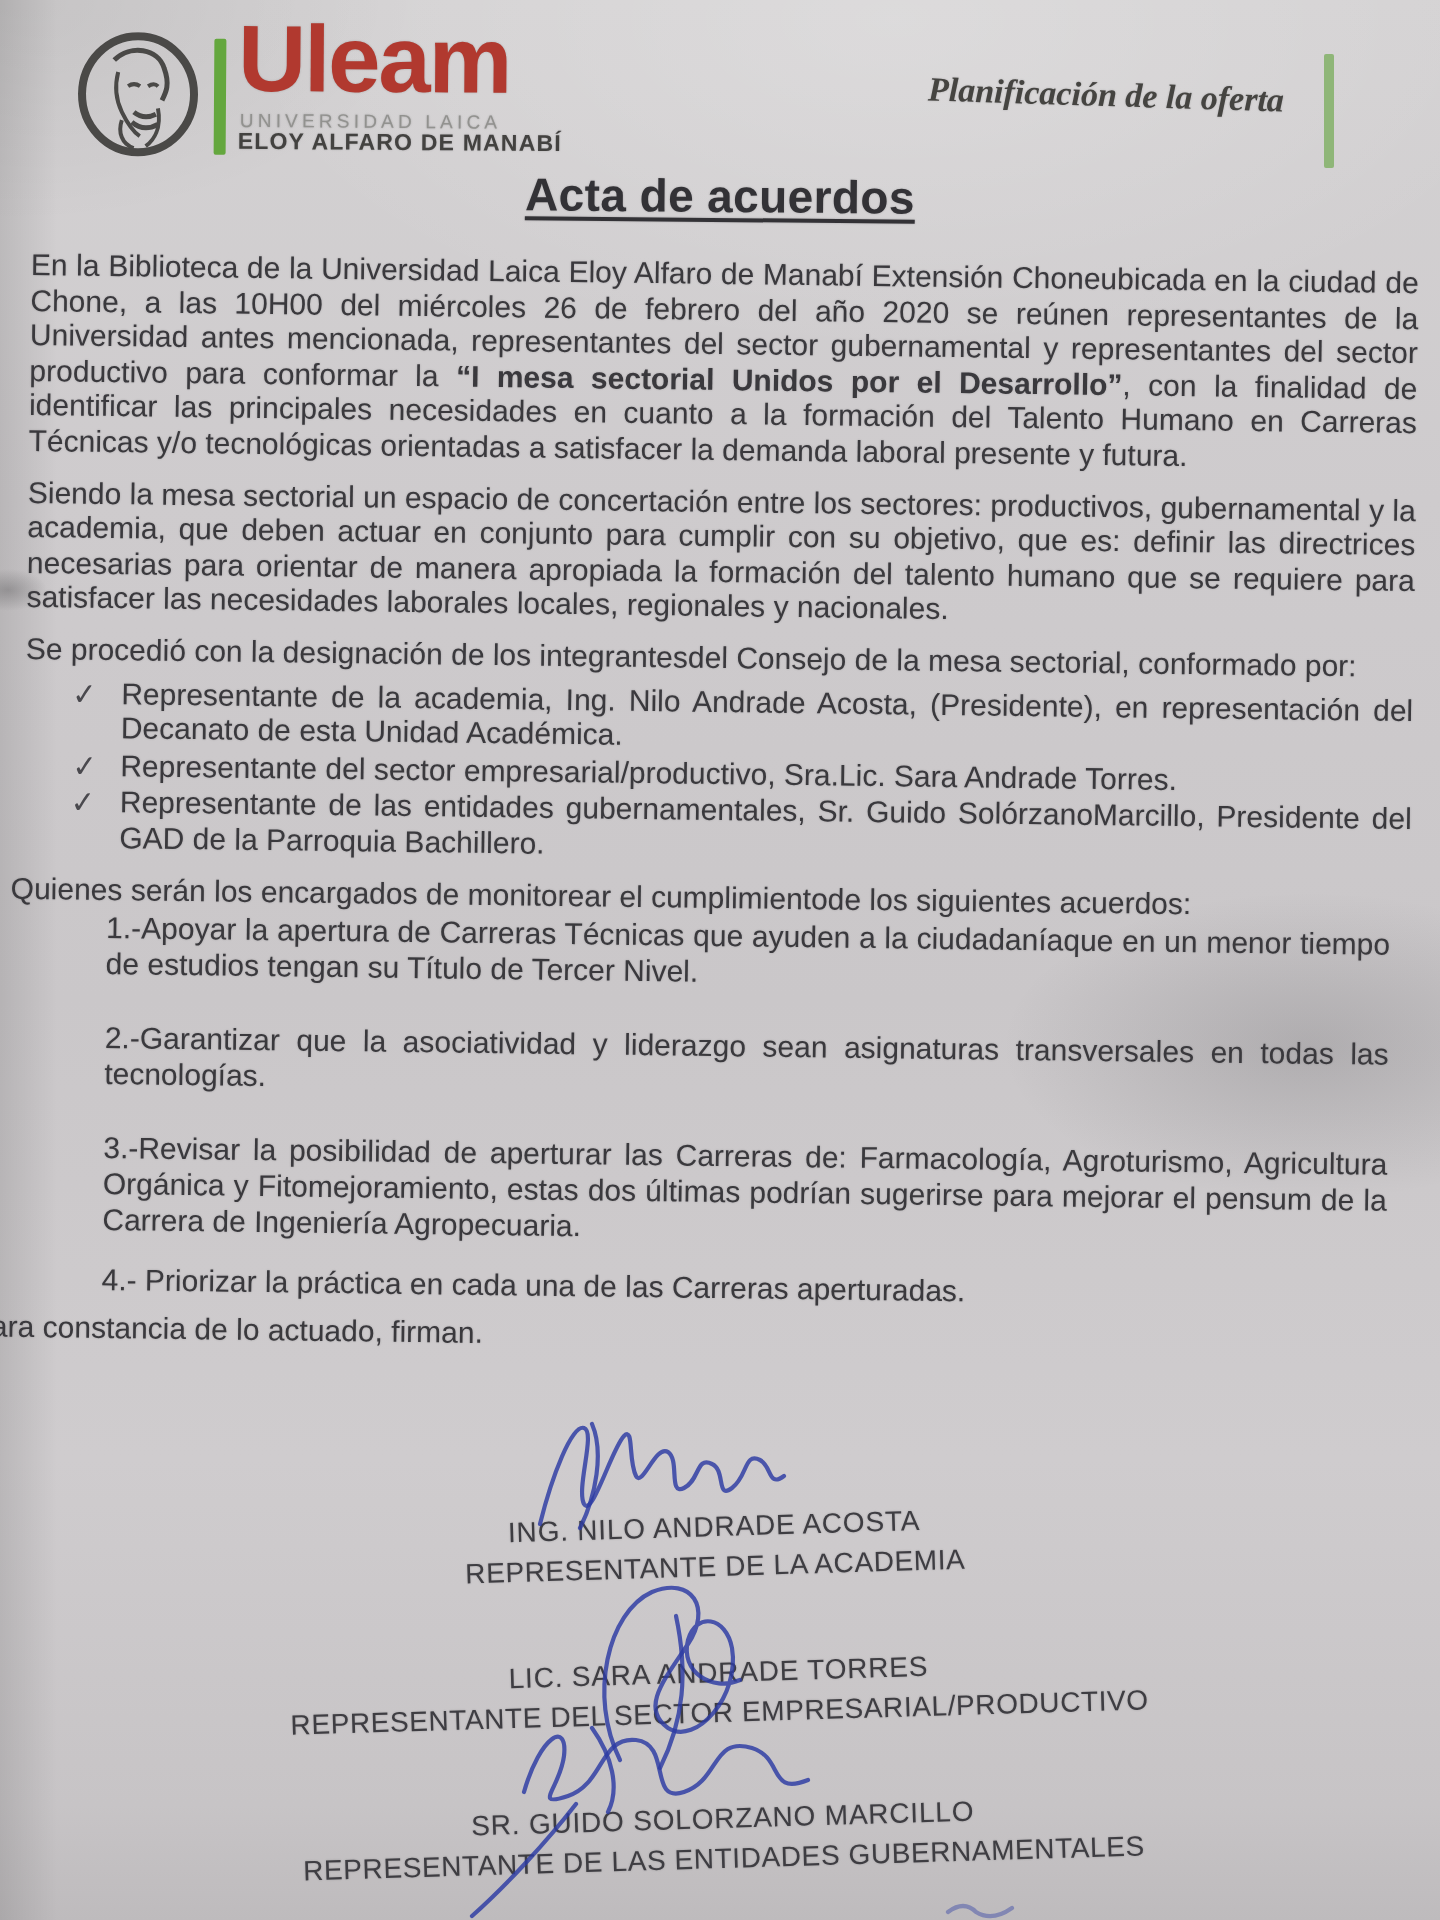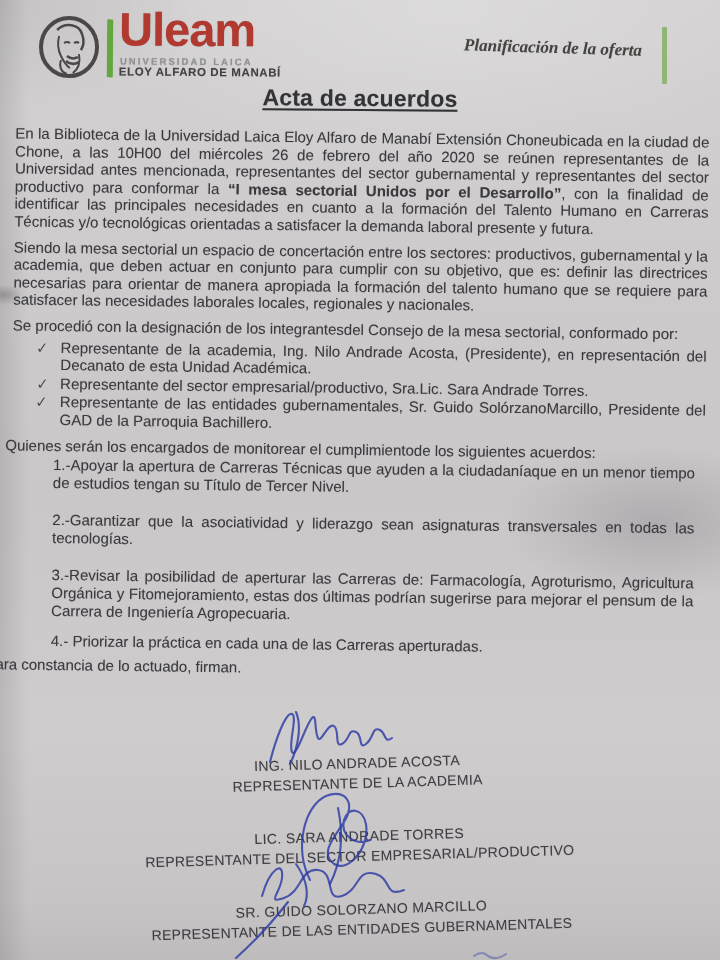--- a/index.html
+++ b/index.html
@@ -15,21 +15,21 @@
       linear-gradient(90deg, rgba(0,0,0,.10), rgba(0,0,0,0) 4%),
       linear-gradient(180deg,#d4d2d3 0%,#cecbcd 26%,#cac7c9 52%,#cfccce 76%,#c7c4c6 94%,#bebbbd 100%);
   }
   .txt{ text-shadow:0 0 1px rgba(58,57,61,.28); }
 
   
   .logo{position:absolute;left:35px;top:10px;width:330px;height:78px;transform:rotate(.4deg);}
   .portrait{position:absolute;left:2px;top:7px;}
   .logo-bar{position:absolute;left:72px;top:10px;width:6px;height:58px;background:#64a73e;border-radius:1px;}
   .brand{position:absolute;left:84px;top:-8px;font-size:47px;font-weight:bold;color:#b1392f;letter-spacing:-1px;line-height:1.2;}
-  .uline1{position:absolute;left:85px;top:46px;font-size:9.5px;letter-spacing:2.1px;color:#92928f;font-weight:bold;}
+  .uline1{position:absolute;left:85px;top:46px;font-size:9.5px;letter-spacing:2.1px;color:#92928f;font-weight:normal;}
   .uline2{position:absolute;left:84px;top:56px;font-size:11.5px;letter-spacing:.6px;color:#434240;font-weight:bold;}
   .tagline{position:absolute;left:448px;top:38px;width:210px;text-align:center;
     font-family:"Liberation Serif","DejaVu Serif",serif;font-style:italic;font-weight:bold;
     font-size:17px;color:#454441;transform:rotate(1.8deg);}
   .tag-bar{position:absolute;left:662px;top:27px;width:5px;height:57px;background:#8fb678;border-radius:1px;}
 
   
   .title{position:absolute;left:0;right:0;top:85px;text-align:center;
     font-size:23px;font-weight:bold;letter-spacing:.2px;color:#333236;
     text-decoration:underline;text-underline-offset:3px;transform:rotate(.5deg);}

